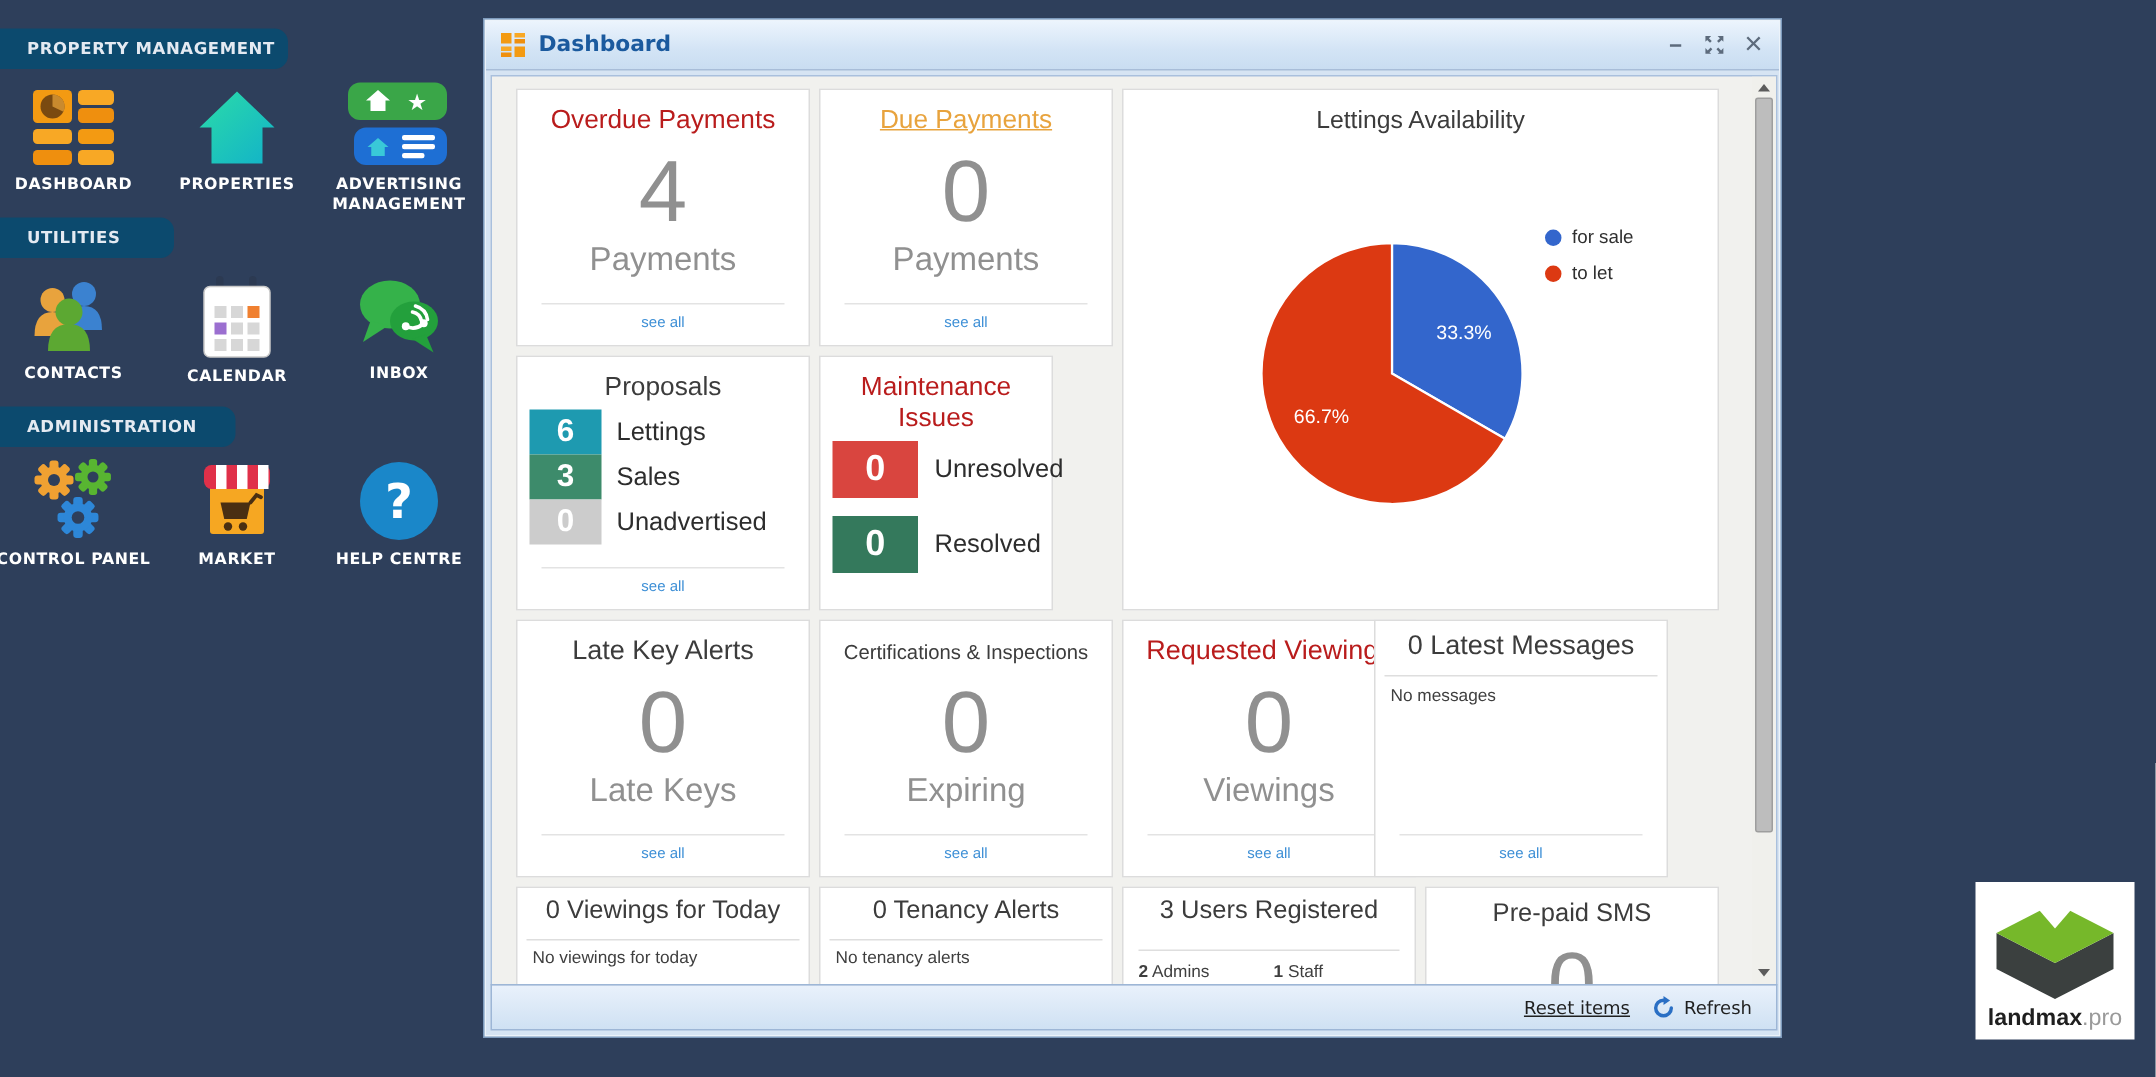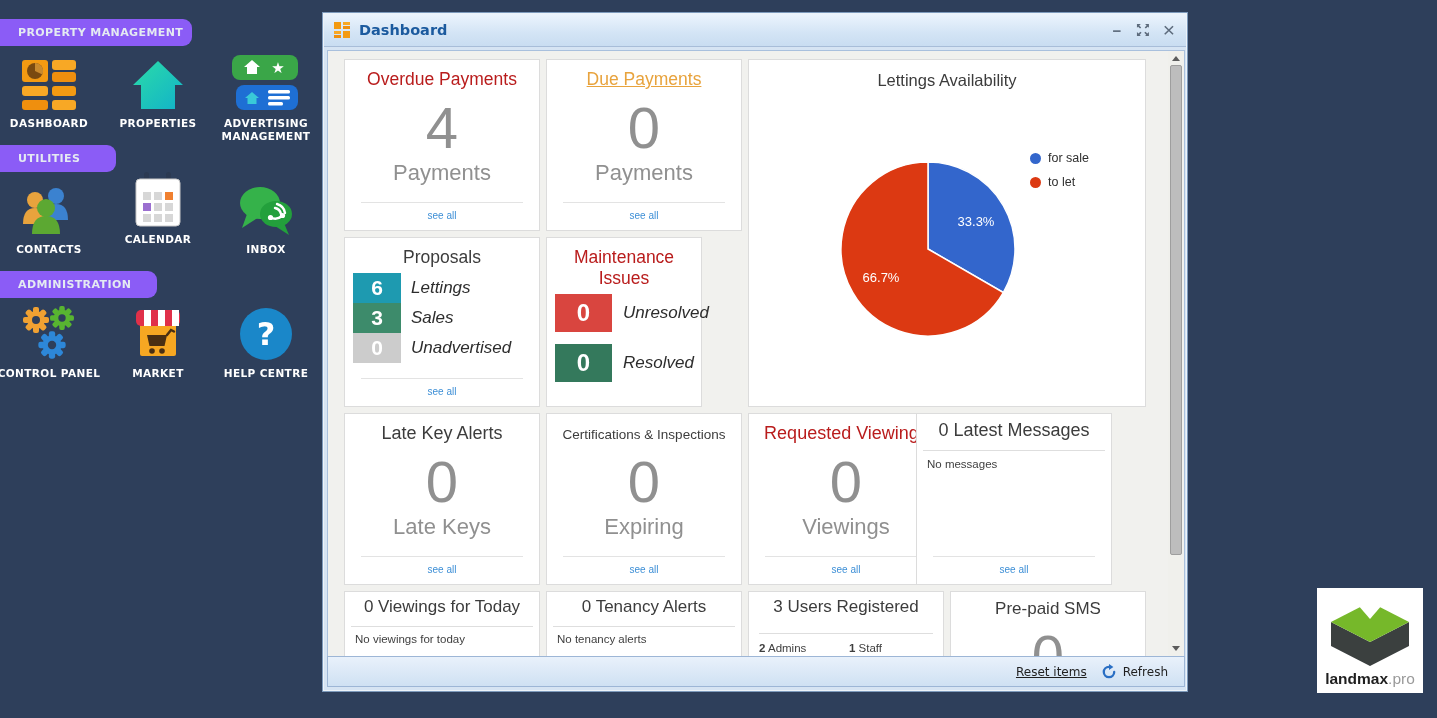--- a/index.html
+++ b/index.html
@@ -1,21 +1,21 @@
 <!DOCTYPE html>
 <html><head>
 <meta charset="utf-8">
 <style>
   * { margin:0; padding:0; box-sizing:border-box; }
   html,body { width:1437px; height:718px; overflow:hidden; }
   body { background:#2e3f5b; font-family:"Liberation Sans", sans-serif; position:relative; }
   .abs { position:absolute; }
 
   
-  .pill { position:absolute; left:0; height:27px; line-height:27px; background:#8b5cf6;
+  .pill { position:absolute; left:0; height:27px; line-height:27px; background:#0c4a6e;
           color:#e4eaf2; font-family:"DejaVu Sans",sans-serif; font-size:11px; font-weight:bold;
           letter-spacing:.4px; padding-left:18px; border-radius:0 9px 9px 0; }
   .side-item { position:absolute; width:124px; text-align:center; cursor:pointer; }
   .side-item .ic { display:flex; justify-content:center; align-items:flex-end; height:56px; }
   .side-item .lbl { margin-top:5px; color:#ffffff; font-family:"DejaVu Sans",sans-serif;
                     font-size:10.5px; font-weight:bold; letter-spacing:.4px; line-height:1.2; }
 
   
   .window { position:absolute; left:322px; top:12px; width:866px; height:680px;
             background:#d6e4f3; border:1px solid #7d9abc; box-shadow:0 0 0 1px rgba(255,255,255,.55) inset; }
@@ -38,21 +38,21 @@
   .t-red   { color:#b91c1c; }
   .t-amber { color:#e8a33d;text-decoration:underline; }
   .bignum  { position:absolute; left:0; right:0; top:38px; text-align:center;
              font-size:58px; color:#909090; line-height:1.05; }
   .unit    { position:absolute; left:0; right:0; top:100px; text-align:center;
              font-size:22px; color:#909090; }
   .see-all { position:absolute; left:16px; right:16px; bottom:3px; border-top:1px solid #e3e3e3;
              text-align:center; padding:7px 0 6px; font-size:10px; color:#3d8fd6;
              text-decoration:none; cursor:pointer; display:block; }
   .badge   { position:absolute; color:#fff; font-weight:bold; text-align:center; }
-  .row-lbl { position:absolute; font-size:17px; color:#2d2d2d;font-style:italic; }
+  .row-lbl { position:absolute; font-size:17px; color:#2d2d2d; }
   .thin-rule { position:absolute; left:6px; right:6px; border-top:1px solid #dedede; }
   .small-txt { position:absolute; font-size:11.5px; color:#3f3f3f; }
 
   
   .sb-track { position:absolute; right:0; top:0; width:16px; height:605px; background:#f0f0ec; }
   .sb-thumb { position:absolute; left:2px; top:14px; width:12px; height:490px;
               background:#bdbdbd; border:1px solid #9e9e9e; border-radius:2px; }
   .tri-up   { position:absolute; left:4px; top:5px; width:0; height:0;
               border-left:4px solid transparent; border-right:4px solid transparent; border-bottom:5px solid #5c5c5c; }
   .tri-down { position:absolute; left:4px; bottom:5px; width:0; height:0;
@@ -140,21 +140,21 @@
           </g>
         <g fill="#5ca832">
             <circle cx="26" cy="26" r="9"></circle>
             <path d="M12 52 q0 -18 14 -18 q14 0 14 18 z"></path>
           </g>
       </svg>
     </div>
     <div class="lbl">CONTACTS</div>
   </div>
 
-  <div class="side-item" style="left:96px;top:172px;">
+  <div class="side-item" style="left:96px;top:184px;">
     <div class="ic">
       <svg width="48" height="56" viewBox="0 0 48 56">
         <rect x="10" y="0" width="5" height="13" rx="2.5" fill="#2c3a52"></rect>
         <rect x="32" y="0" width="5" height="13" rx="2.5" fill="#2c3a52"></rect>
         <rect x="2" y="7" width="44" height="47" rx="4" fill="#ffffff" stroke="#c9c9c9"></rect>
         <g>
           <rect x="9" y="20" width="8" height="8" fill="#d7d7d7"></rect>
           <rect x="20" y="20" width="8" height="8" fill="#d7d7d7"></rect>
           <rect x="31" y="20" width="8" height="8" fill="#f08030"></rect>
           <rect x="9" y="31" width="8" height="8" fill="#9b6fd0"></rect>

